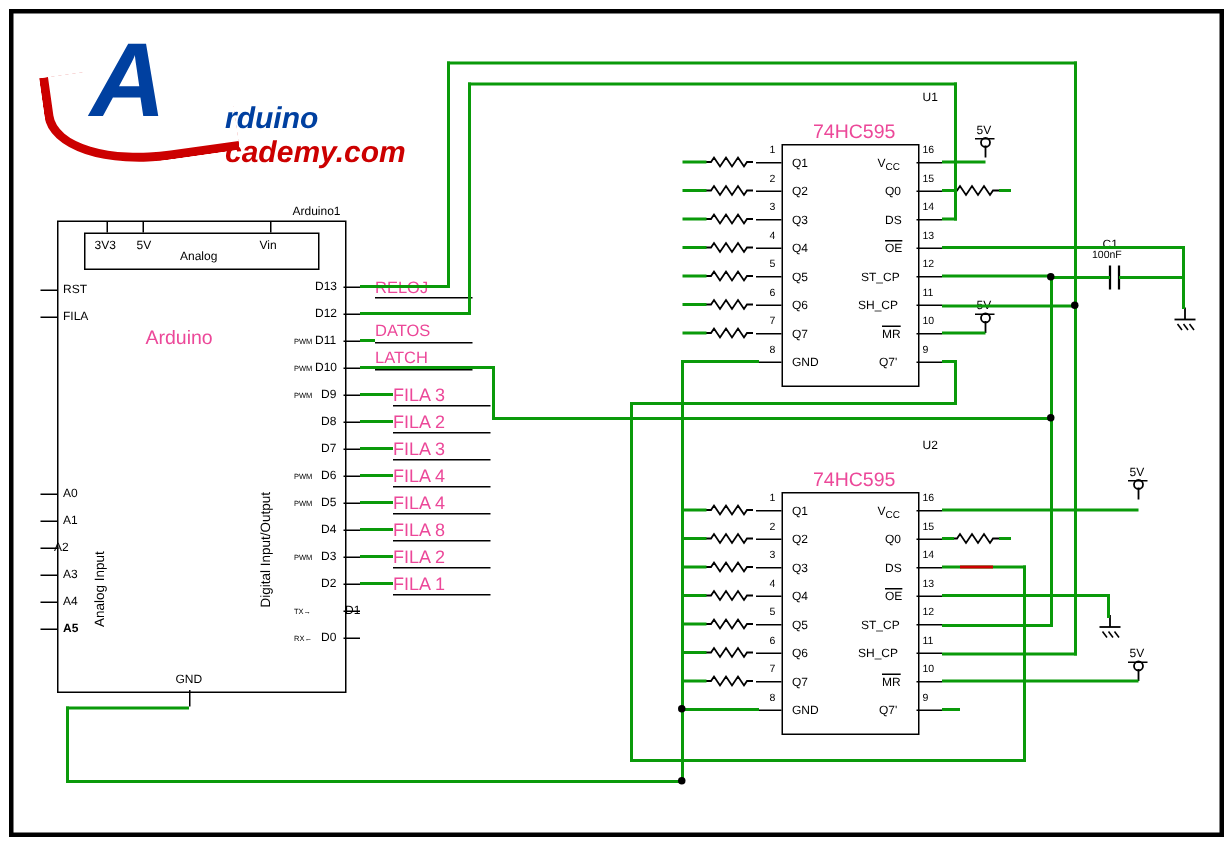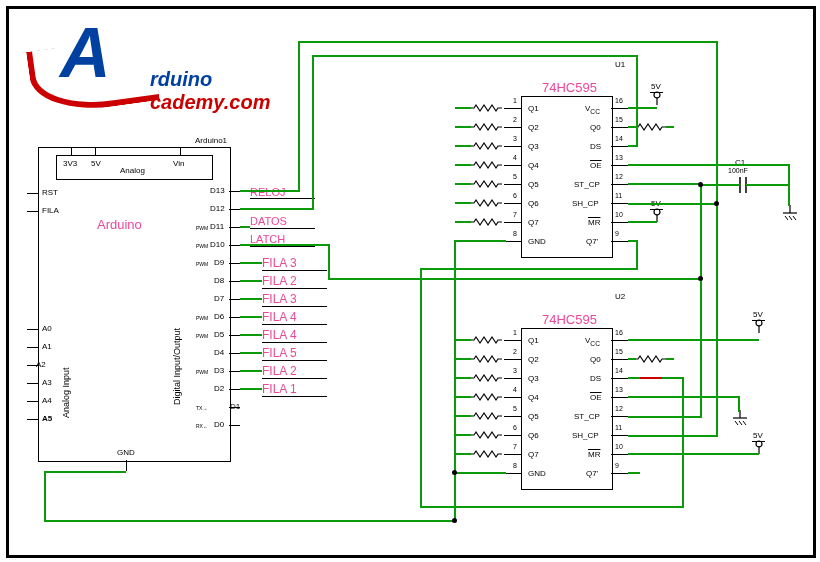--- a/index.html
+++ b/index.html
@@ -119,21 +119,21 @@
 <div class="text" style="left:262px; top:256px; font-size:12px; font-weight:500;">FILA 3</div>
 <div class="stub" style="left:262px; top:270px; width:65px;"></div>
 <div class="text" style="left:262px; top:274px; font-size:12px;">FILA 2</div>
 <div class="stub" style="left:262px; top:288px; width:65px;"></div>
 <div class="text" style="left:262px; top:292px; font-size:12px;">FILA 3</div>
 <div class="stub" style="left:262px; top:306px; width:65px;"></div>
 <div class="text" style="left:262px; top:310px; font-size:12px;">FILA 4</div>
 <div class="stub" style="left:262px; top:324px; width:65px;"></div>
 <div class="text" style="left:262px; top:328px; font-size:12px;">FILA 4</div>
 <div class="stub" style="left:262px; top:342px; width:65px;"></div>
-<div class="text" style="left:262px; top:346px; font-size:12px;">FILA 5</div>
+<div class="text" style="left:262px; top:346px; font-size:12px;">FILA 8</div>
 <div class="stub" style="left:262px; top:360px; width:65px;"></div>
 <div class="text" style="left:262px; top:364px; font-size:12px;">FILA 2</div>
 <div class="stub" style="left:262px; top:378px; width:65px;"></div>
 <div class="text" style="left:262px; top:382px; font-size:12px;">FILA 1</div>
 <div class="stub" style="left:262px; top:396px; width:65px;"></div>
 
 <div class="wire" style="left:240px; top:190px; width:10px; height:2px;"></div>
 <div class="wire" style="left:240px; top:208px; width:10px; height:2px;"></div>
 <div class="wire" style="left:240px; top:226px; width:10px; height:2px;"></div>
 <div class="wire" style="left:240px; top:244px; width:10px; height:2px;"></div>

